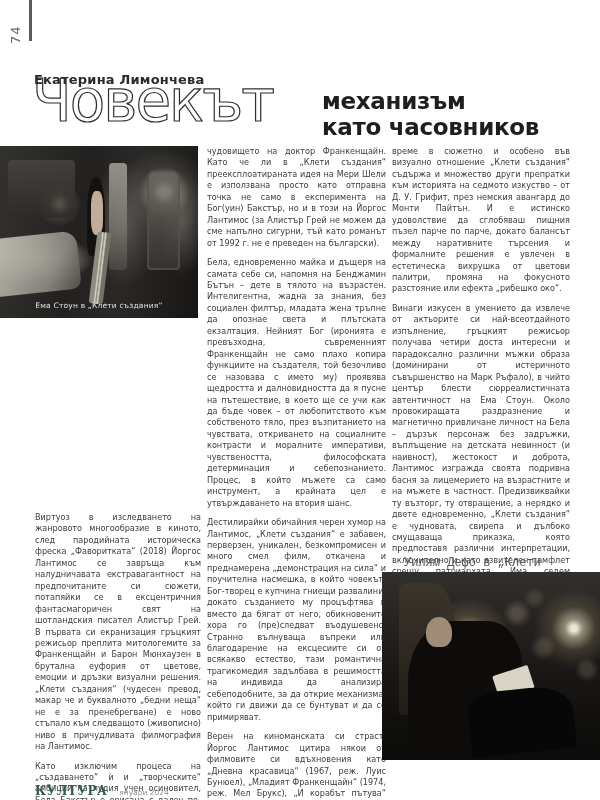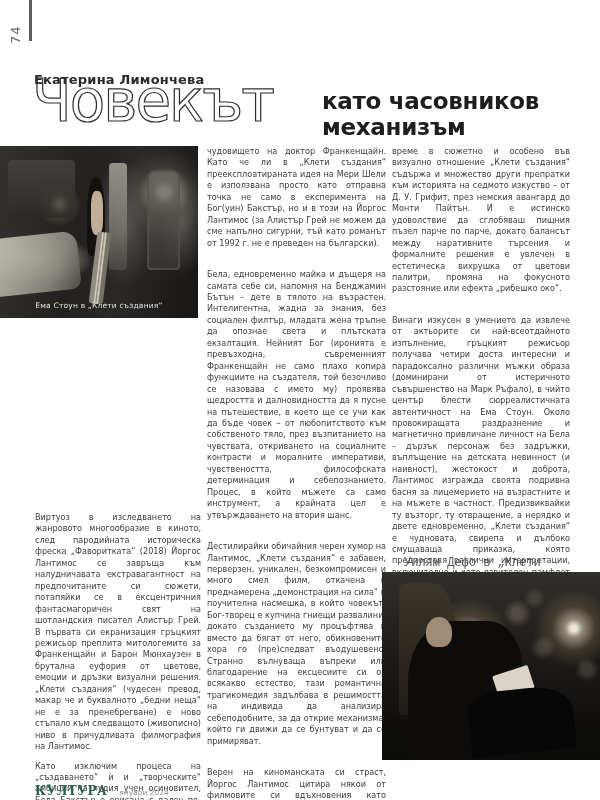--- a/index.html
+++ b/index.html
@@ -55,21 +55,21 @@
   }
   
   .film-info {
     position:absolute; left:35px; top:336px; width:168px;
     font-family:"DejaVu Serif","Liberation Serif",serif;
     font-weight:700; font-size:12.5px; line-height:14.6px;
     color:#2f5f4b; white-space:pre-line; letter-spacing:.1px;
   }
   
   .col { position:absolute; top:146px; font-size:8.1px; line-height:11.45px; text-align:justify; color:#3b3b3b; }
-  .col p + p { margin-top:20px; }
+  .col p + p { margin-top:8px; }
   .col1body { left:35px; top:512px; width:166px; position:absolute; font-size:8.1px; line-height:11.45px; text-align:justify; color:#3b3b3b; }
   .col1body p + p { margin-top:8px; }
   .col2 { left:207px; width:179px; }
   .col3 { left:392px; width:178px; }
   
   .photo-caption2 { position:absolute; left:404px; top:556px; font-size:12px; color:#555;font-family:Liberation Mono, monospace; }
   .photo2 {
     position:absolute; left:382px; top:572px; width:218px; height:188px; overflow:hidden;
     background:
       radial-gradient(circle at 40% 36%, rgba(255,252,235,.95) 0 3px, rgba(255,240,205,.55) 10px, rgba(150,130,95,.3) 24px, transparent 42px),
@@ -96,22 +96,22 @@
 
 <div class="page">
 
   <div class="folio-bar"></div>
   <div class="folio-num">74</div>
 
   <div class="author">Екатерина Лимончева</div>
 
   <div class="big-title">Човекът</div>
   <div class="subtitle">
+    <div>механизъм</div>
     <div>като часовников</div>
-    <div>механизъм</div>
   </div>
 
   <div class="photo1">
     <div class="p1-headboard"></div>
     <div class="p1-bed"></div>
     <div class="p1-curtain"></div>
     <div class="p1-mirror"></div>
     <div class="p1-figure-hair"></div>
     <div class="p1-figure-body"></div>
     <div class="p1-legs"></div>

